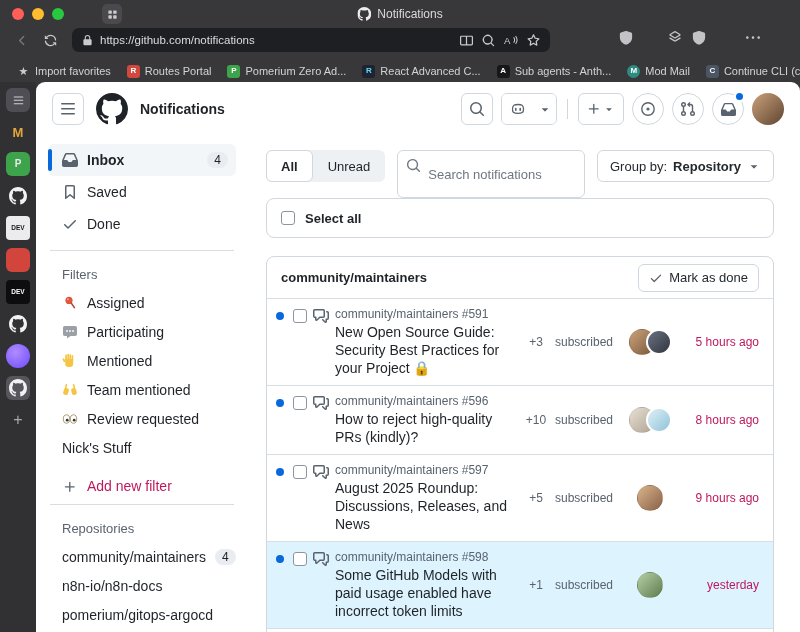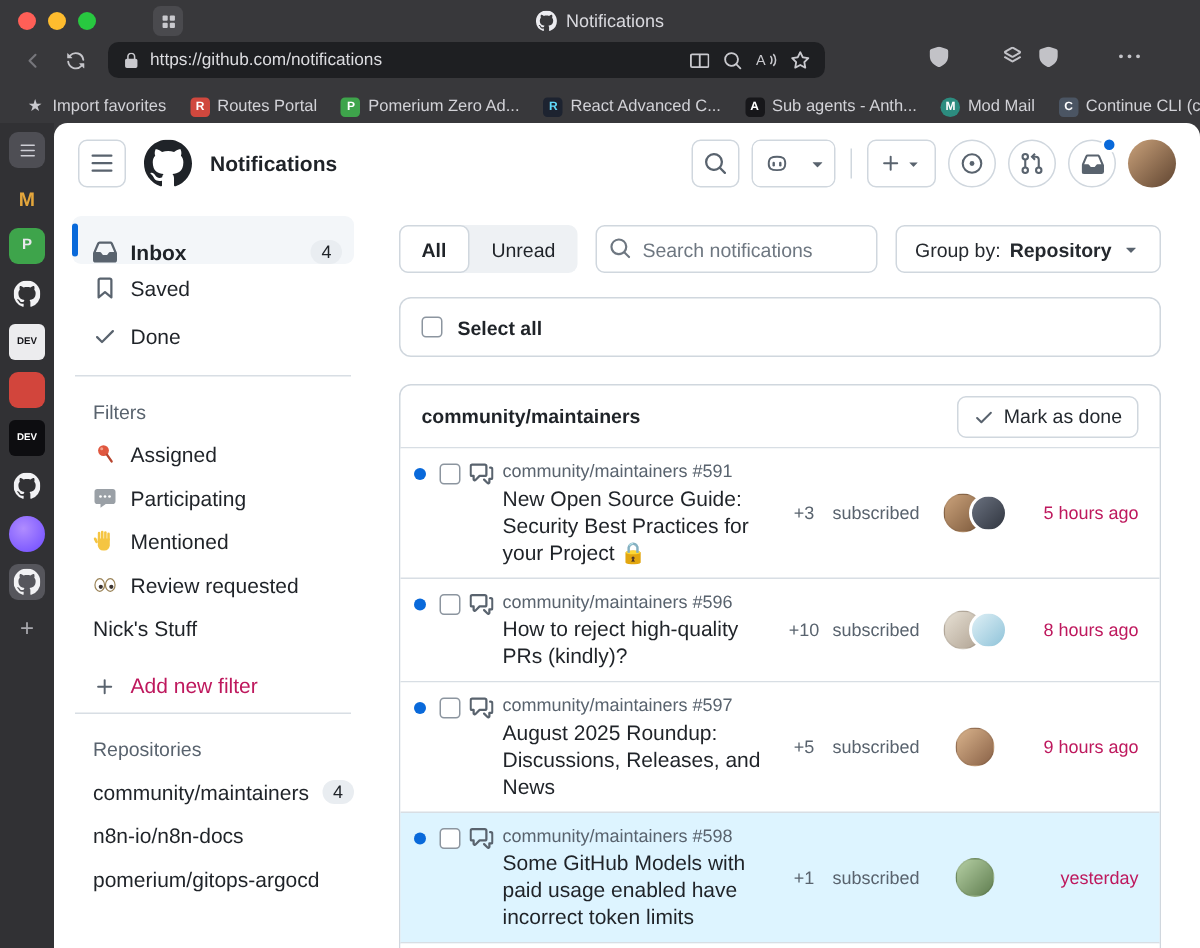--- a/index.html
+++ b/index.html
@@ -74,38 +74,38 @@
   .circle-btn{border-radius:50%;}
   .inbox-btn{position:relative;}
   .inbox-dot{position:absolute;top:-3px;right:-2px;width:11px;height:11px;border-radius:50%;background:var(--accent,#0969da);border:2px solid #fff;}
   .avatar-btn{width:32px;height:32px;border-radius:50%;border:none;padding:0;background:linear-gradient(135deg,#caa27b,#5f4430);}
 
   
   .gh-body{flex:1;display:flex;min-height:0;}
   .gh-sidebar{flex:0 0 212px;padding:8px 12px 0 12px;overflow:hidden;}
   .nav-item{display:flex;align-items:center;gap:9px;height:32px;padding:0 8px 0 14px;border-radius:6px;font-size:14px;color:#1f2328;position:relative;width:100%;background:none;border:none;text-align:left;}
   .nav-item svg{color:#59636e;flex:0 0 16px;}
-  .nav-item.sel{font-weight:700;background:#f3f6f9;align-items:flex-end;}
+  .nav-item.sel{font-weight:700;background:#f3f6f9;}
   .sel-bar{position:absolute;left:0;top:5px;bottom:5px;width:4px;border-radius:2px;background:var(--accent,#0969da);}
   .pill{margin-left:auto;background:#e9edf1;border-radius:10px;font-size:12px;font-weight:400;color:#1f2328;padding:1px 7px;}
   .sb-div{border:none;border-top:1px solid #d8dee4;margin:10px 2px;}
   .sb-heading{font-size:13px;color:#59636e;padding:6px 8px 6px 14px;}
   .sb-item{display:flex;align-items:center;gap:9px;height:29px;padding:0 8px 0 14px;font-size:14px;color:#1f2328;width:100%;background:none;border:none;text-align:left;}
   .sb-item svg{flex:0 0 16px;}
   .sb-item.gray{color:#be185d;height:32px;align-items:flex-end;}
   .sb-item.gray svg{color:#59636e;}
 
   .gh-main{flex:1;min-width:0;padding:14px 26px 0 18px;display:flex;flex-direction:column;}
   .toolbar-row{display:flex;align-items:center;gap:12px;flex:0 0 32px;}
   .seg{display:flex;background:#eef1f4;border-radius:6px;height:32px;}
   .seg-btn{border:1px solid transparent;background:transparent;padding:0 14px;font-size:13px;color:#1f2328;border-radius:6px;}
   .seg-btn.sel{background:#fff;border-color:#d0d7de;font-weight:700;}
   .searchbox{flex:1;position:relative;height:32px;}
   .searchbox > svg{position:absolute;left:9px;top:8px;color:#6e7781;}
-  .searchbox input{width:100%;height:32px;border:1px solid #d0d7de;border-radius:6px;padding:0 10px 0 30px;font-size:13px;color:#1f2328;background:#fff;outline:none;}
+  .searchbox input{width:100%;height:48px;border:1px solid #d0d7de;border-radius:6px;padding:0 10px 0 30px;font-size:13px;color:#1f2328;background:#fff;outline:none;}
   .searchbox input::placeholder{color:#6e7781;}
   .groupby{display:flex;align-items:center;gap:6px;height:32px;border:1px solid #d0d7de;background:#fff;border-radius:6px;padding:0 12px;font-size:13px;color:#25292e;white-space:nowrap;}
   .gb-val{font-weight:700;}
   .groupby svg{color:#59636e;}
 
   .select-all-box{margin-top:16px;flex:0 0 40px;border:1px solid #d0d7de;border-radius:8px;display:flex;align-items:center;gap:10px;padding:6px 14px;background:#fff;}
   .cb{width:14px;height:14px;border:1px solid #8c959f;border-radius:3px;background:#fff;flex:0 0 14px;padding:0;}
   .sa-label{font-size:13px;font-weight:700;color:#1f2328;}
 
   .group-box{margin-top:18px;border:1px solid #d0d7de;border-radius:8px;background:#fff;}
@@ -504,20 +504,26 @@
             <span>Participating</span>
           </button>
           <button class="sb-item">
             <svg width="16" height="16" viewBox="0 0 16 16">
                 <use href="#sym-hand"></use>
               </svg>
             <span>Mentioned</span>
           </button>
           <button class="sb-item">
             <svg width="16" height="16" viewBox="0 0 16 16">
+                <use href="#sym-hands"></use>
+              </svg>
+            <span>Team mentioned</span>
+          </button>
+          <button class="sb-item">
+            <svg width="16" height="16" viewBox="0 0 16 16">
                 <use href="#sym-eyes"></use>
               </svg>
             <span>Review requested</span>
           </button>
           <button class="sb-item">
             <span>Nick's Stuff</span>
           </button>
           <button class="sb-item gray">
             <svg width="14" height="14" viewBox="0 0 16 16">
                 <use href="#sym-plus"></use>

